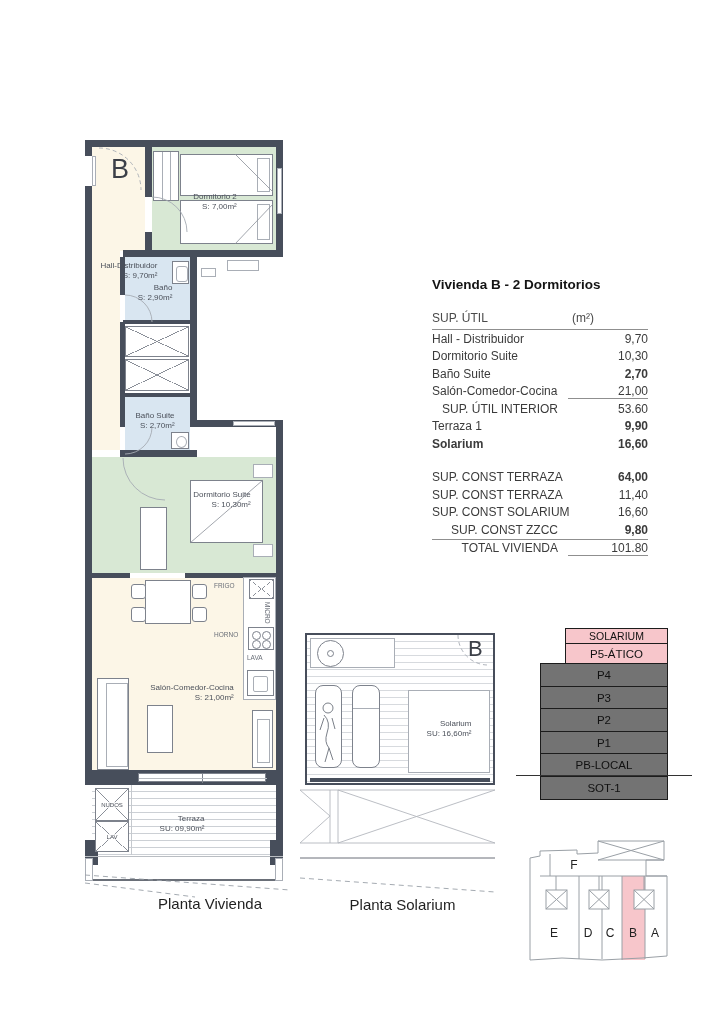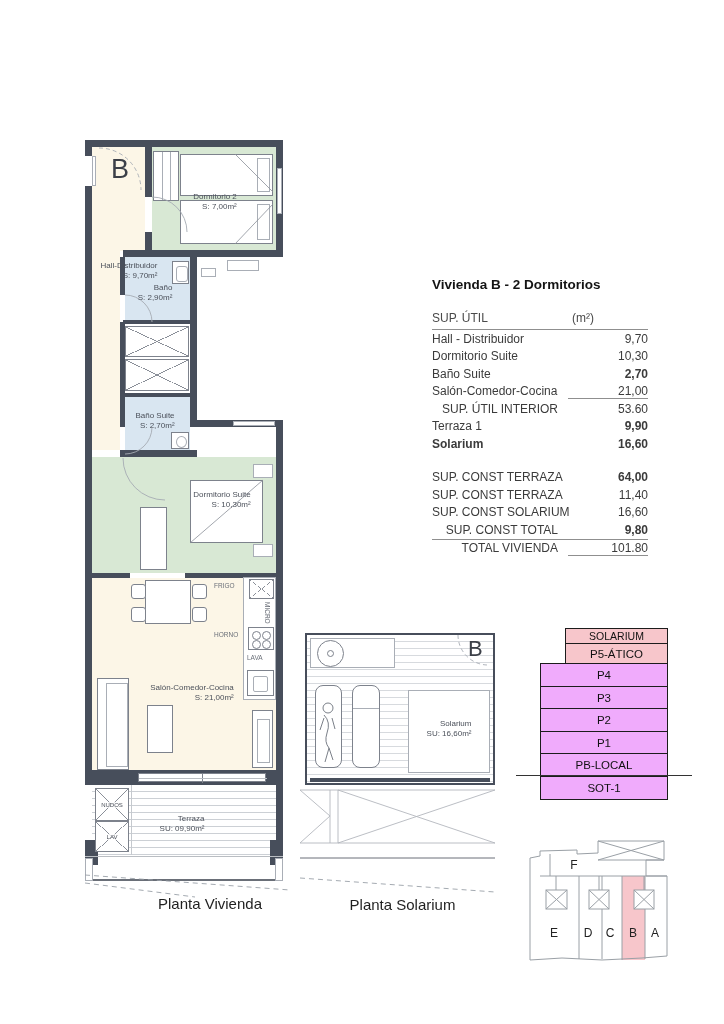--- a/index.html
+++ b/index.html
@@ -42,21 +42,21 @@
   .t-row .val{width:80px;text-align:right}
   .t-row.sub .lbl{text-align:right;padding-right:10px}
   .t-row .val.rule{border-bottom:1px solid #8f8f8f}
   .bold{font-weight:bold}
   .t-gap{height:16px}
   .t-total{border-top:1.5px solid #8f8f8f}
   .t-total .val{border-bottom:1.5px solid #8f8f8f}
 
   
   .levels{position:absolute;left:540px;top:628px;width:128px}
-  .lvl{box-sizing:border-box;border:1.5px solid #1c1c1c;background:#f0abfc;color:#111;
+  .lvl{box-sizing:border-box;border:1.5px solid #1c1c1c;background:#737373;color:#111;
        display:flex;align-items:center;justify-content:center;font-size:11.5px}
   .lvl + .lvl{margin-top:-1.5px}
   .lvl.pink{background:#f7c6cb}
   .lvl.narrow{margin-left:25px}
   .ground{position:absolute;left:516px;top:775px;width:176px;border-top:1.5px solid #333}
 </style>
 </head>
 <body>
 
 <div class="abs" style="left:85px;top:140px;width:205px;height:765px">
@@ -307,21 +307,21 @@
     </div>
   <div class="t-row sub">
       <span class="lbl">SUP. CONST TERRAZA</span>
       <span class="val">11,40</span>
     </div>
   <div class="t-row sub">
       <span class="lbl">SUP. CONST SOLARIUM</span>
       <span class="val">16,60</span>
     </div>
   <div class="t-row sub">
-      <span class="lbl">SUP. CONST TOTAL</span>
+      <span class="lbl">SUP. CONST ZZCC</span>
       <span class="val bold">9,80</span>
     </div>
   <div class="t-row sub t-total">
       <span class="lbl">TOTAL VIVIENDA</span>
       <span class="val">101.80</span>
     </div>
 </div>
 
 <div class="levels">
   <div class="lvl pink narrow" style="height:16px;font-size:10.5px">SOLARIUM</div>

